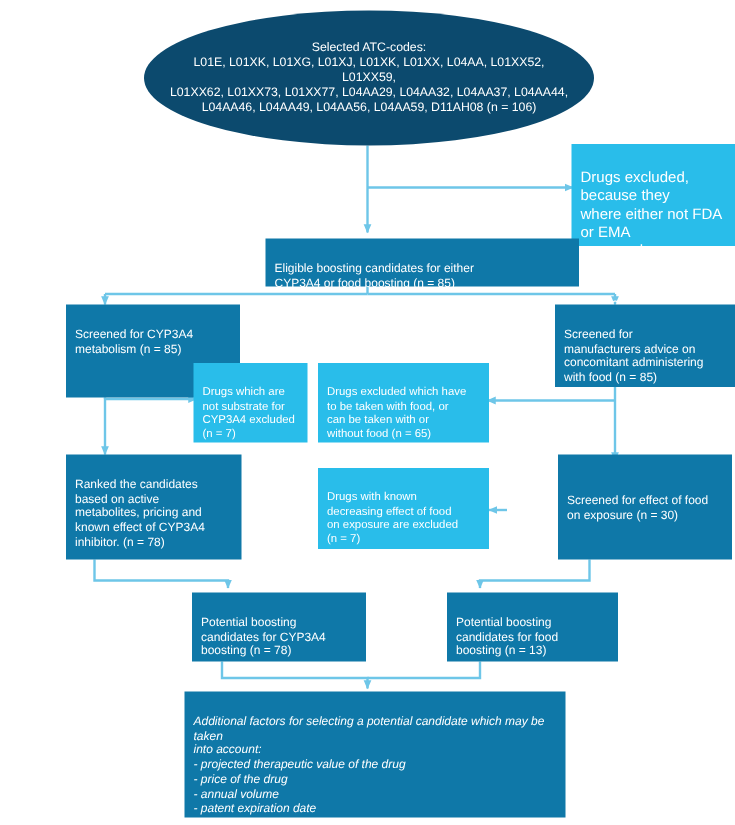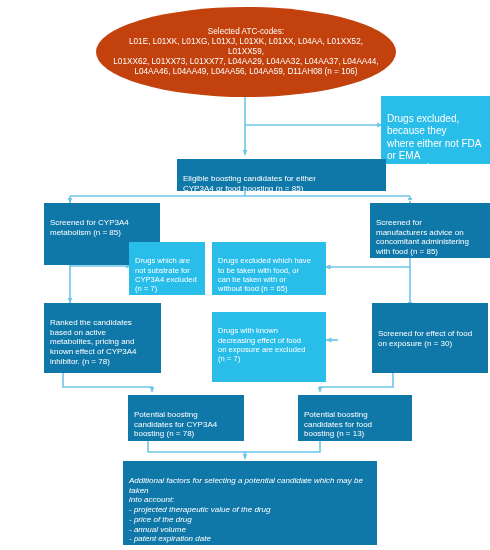--- a/index.html
+++ b/index.html
@@ -15,21 +15,21 @@
     position:absolute;
     box-sizing:border-box;
     color:#ffffff;
     line-height:1.22;
     white-space:pre-line;
     z-index:2;
   }
   .dark{background:#0f78a8;margin-left:36px;}
   .light{background:#29bdea;}
   .ellipse{
-    background:#c2410c;
+    background:#0c4a6e;
     border-radius:50%;
     display:flex;align-items:center;justify-content:center;
     text-align:center;
   }
   .pad{padding:5px 6px 4px 6px;}
   svg.links{position:absolute;left:0;top:0;width:490px;height:550px;z-index:1;}
 </style>
 </head>
 <body>
 
@@ -119,21 +119,21 @@
   </div>
 
   <div class="node dark pad" style="left:8px;top:303px;width:117px;height:70px;font-size:8px;">
     <span>Ranked the candidates
 based on active
 metabolites, pricing and
 known effect of CYP3A4
 inhibitor. (n = 78)</span>
   </div>
 
-  <div class="node light pad" style="left:212px;top:312px;width:114px;height:70px;font-size:7.6px;">
+  <div class="node light pad" style="left:212px;top:312px;width:114px;height:54px;font-size:7.6px;">
     <span>Drugs with known
 decreasing effect of food
 on exposure are excluded
 (n = 7)</span>
   </div>
 
   <div class="node dark pad" style="left:336px;top:303px;width:116px;height:70px;font-size:8px;display:flex;align-items:center;">
     <span>Screened for effect of food
 on exposure (n = 30)</span>
   </div>

